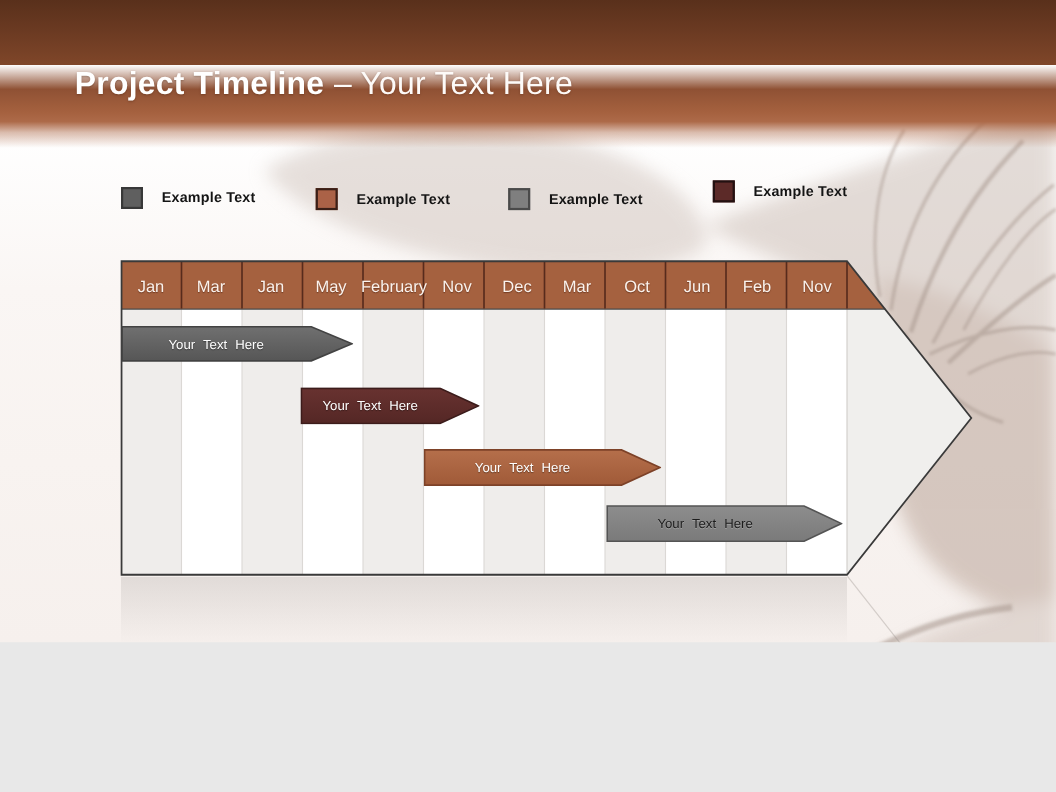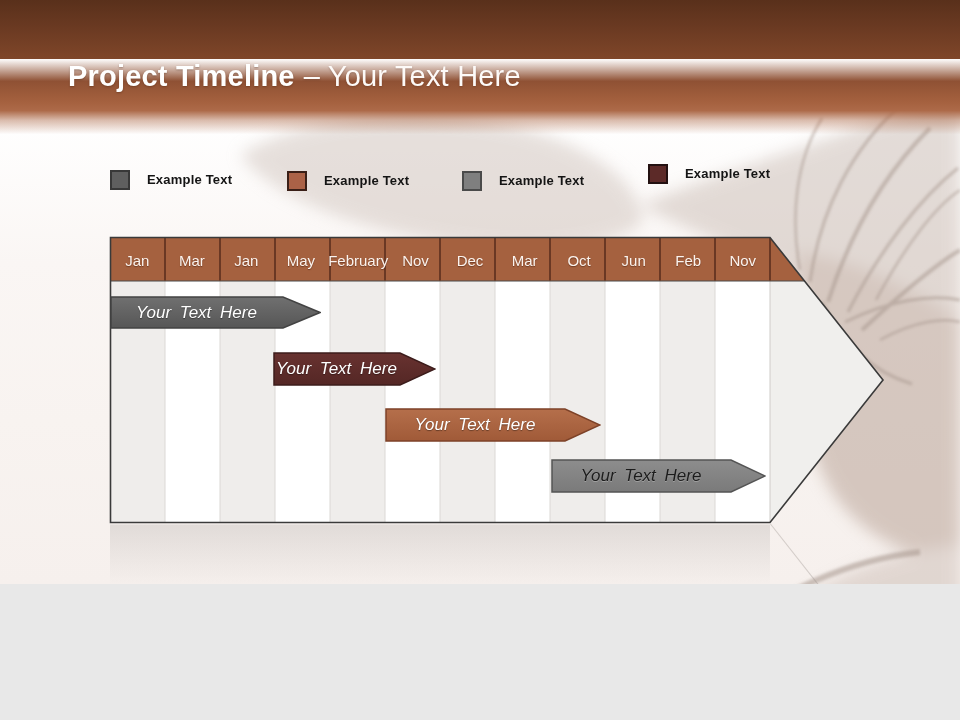--- a/index.html
+++ b/index.html
@@ -28,21 +28,21 @@
   .sw4{background:#5c2a28;border:2px solid #231111;}
   
   .timeline-svg{position:absolute;left:0;top:0;z-index:2;pointer-events:none;}
   .months{position:absolute;left:110px;top:239px;width:660px;height:43px;display:flex;z-index:4;}
   .month-cell{flex:1;display:flex;align-items:center;justify-content:center;
     color:#fbf3ee;font-size:15px;text-shadow:0 1px 1px rgba(70,30,12,0.55);}
   
   .task{position:absolute;z-index:5;}
   .task svg{position:absolute;left:0;top:0;}
   .task-label{position:absolute;top:0;height:100%;display:flex;align-items:center;justify-content:center;
-    font-size:17px;word-spacing:4px;white-space:nowrap;font-style:italic;}
+    font-size:12px;word-spacing:4px;white-space:nowrap;}
   .tl-light{color:#ffffff;text-shadow:0 1px 1px rgba(0,0,0,0.4);}
   .tl-dark{color:#1c1c1c;text-shadow:0 1px 0 rgba(255,255,255,0.25);}
 </style>
 </head>
 <body>
 
 <div class="slide">
 
   <svg class="watermark" width="960" height="720" viewBox="0 0 960 720">
     <defs>

